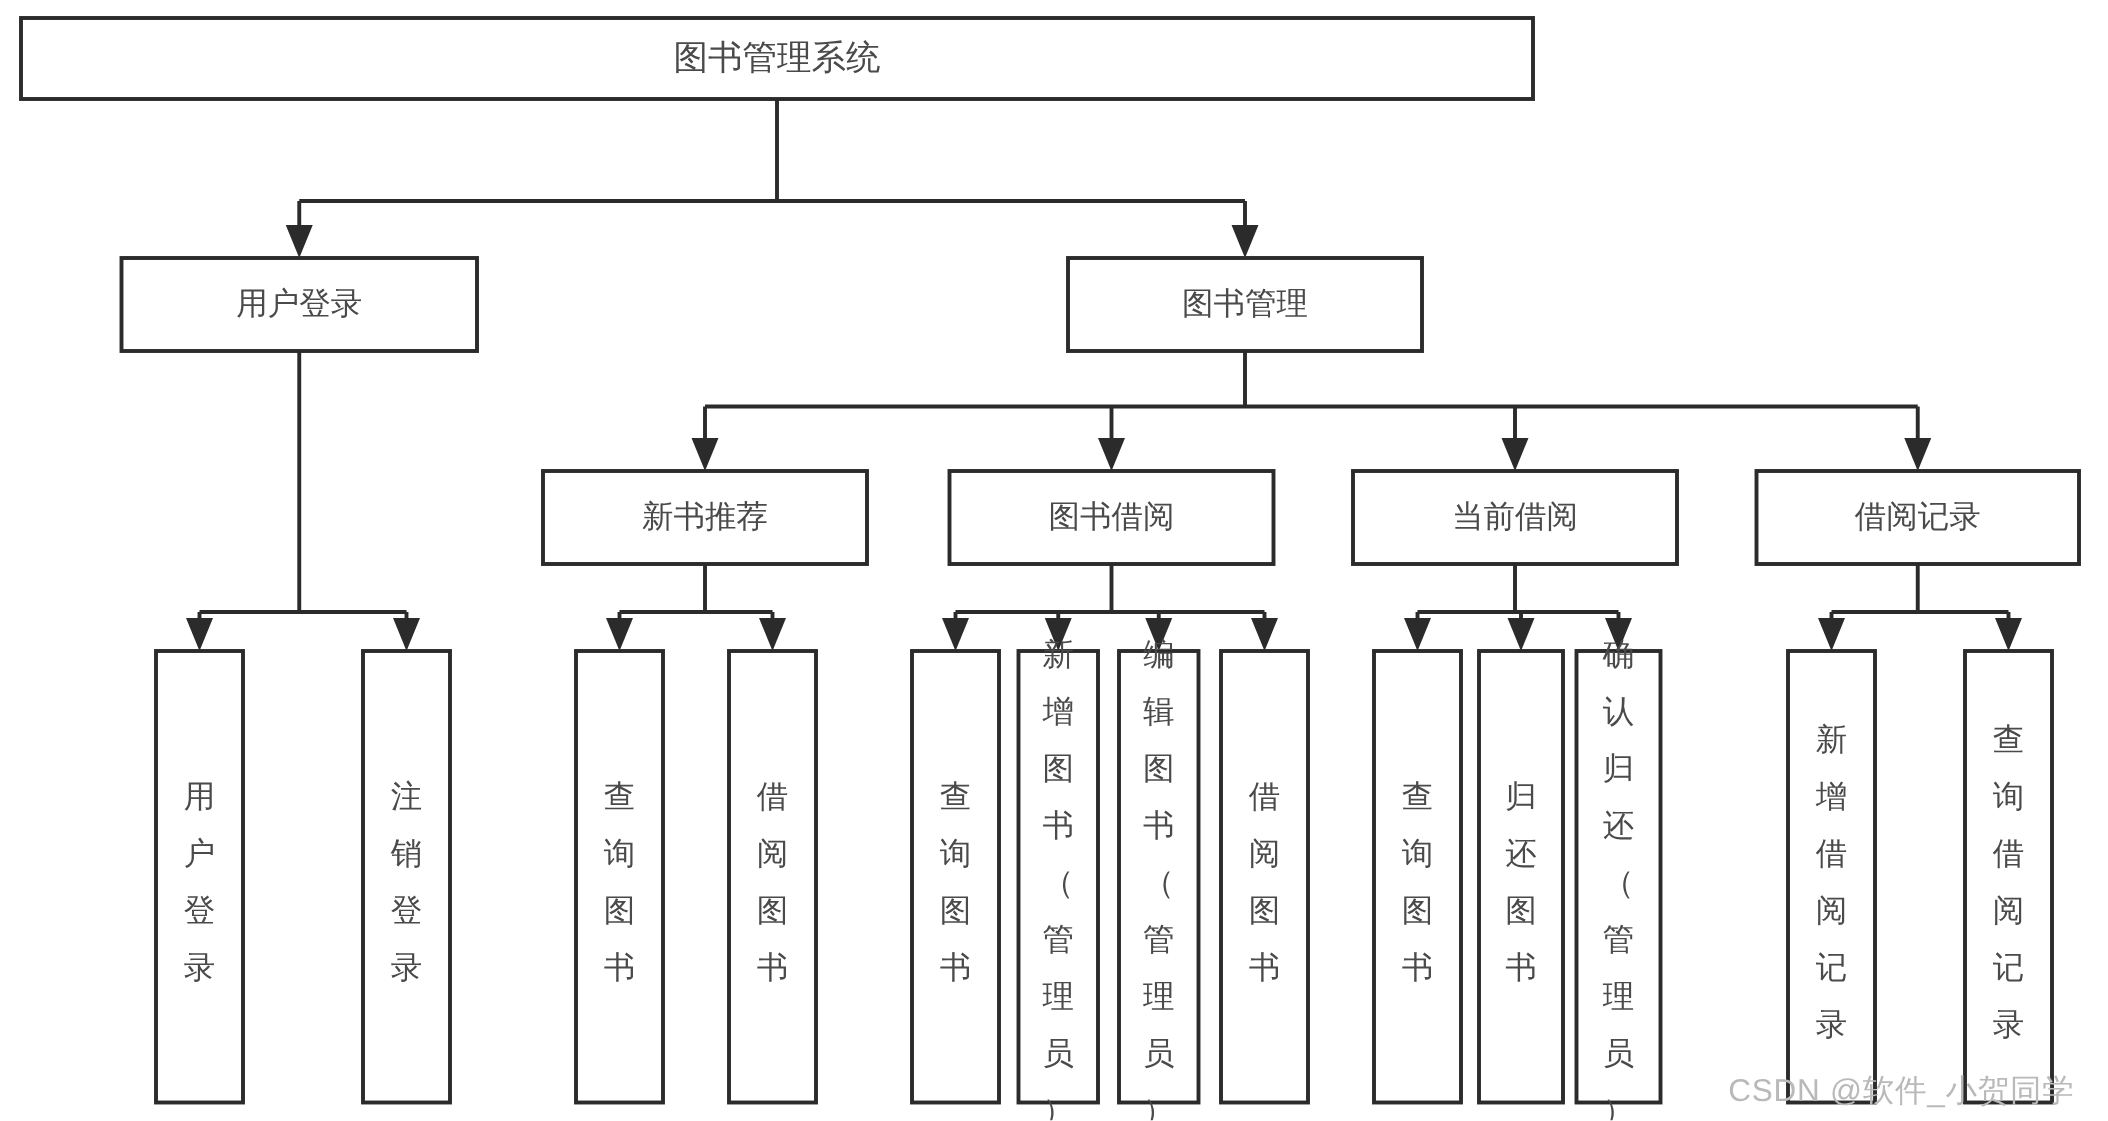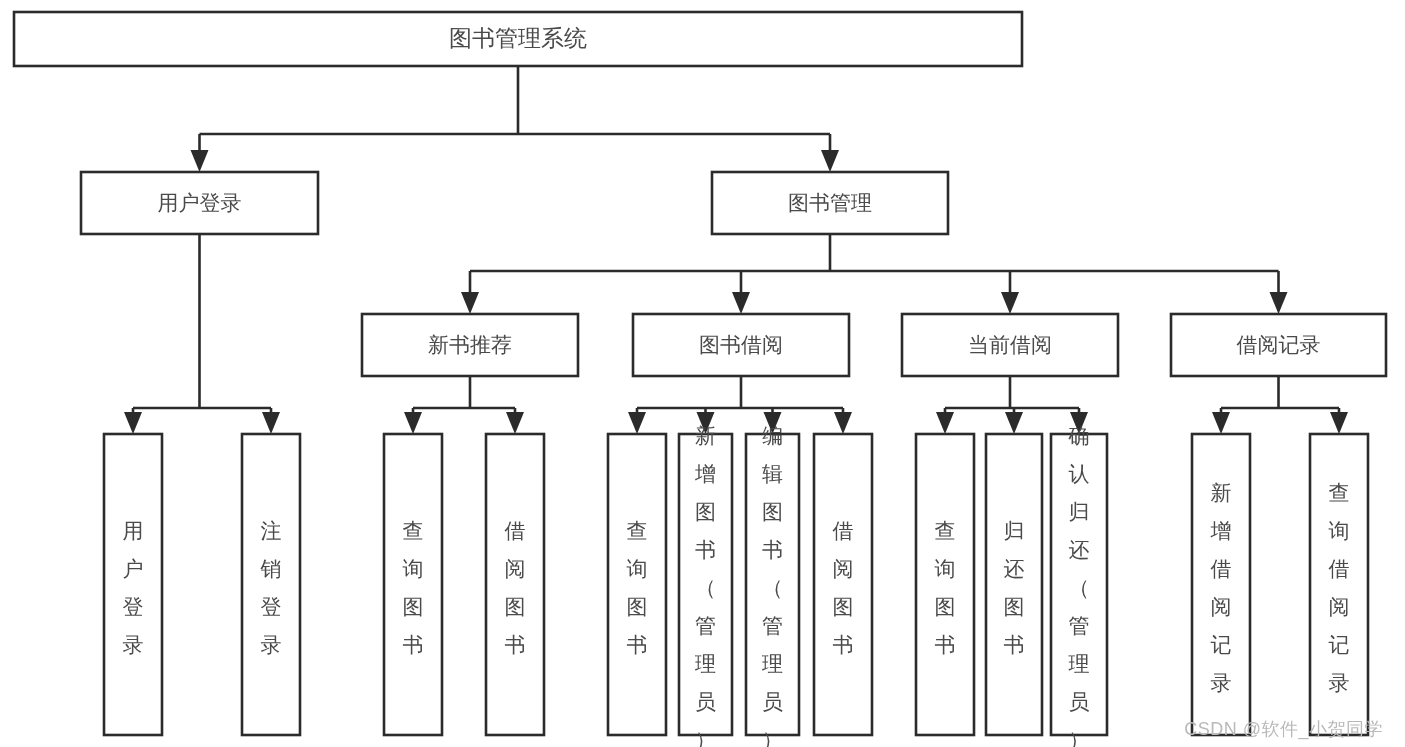--- a/index.html
+++ b/index.html
@@ -53,21 +53,21 @@
     text-anchor: middle;
   }
   .title-label {
     font-size: 23px;
   }
   .watermark {
     position: absolute;
     right: 10px;
     bottom: 6px;
     color: #b9b9b9;
-    font-size: 18px;
+    font-size: 21px;
     font-family: "Liberation Sans", "DejaVu Sans", sans-serif;
     letter-spacing: 0.5px;
     white-space: nowrap;
     user-select: none;
   }
 </style>
 </head>
 <body>
 
 <div id="stage">

